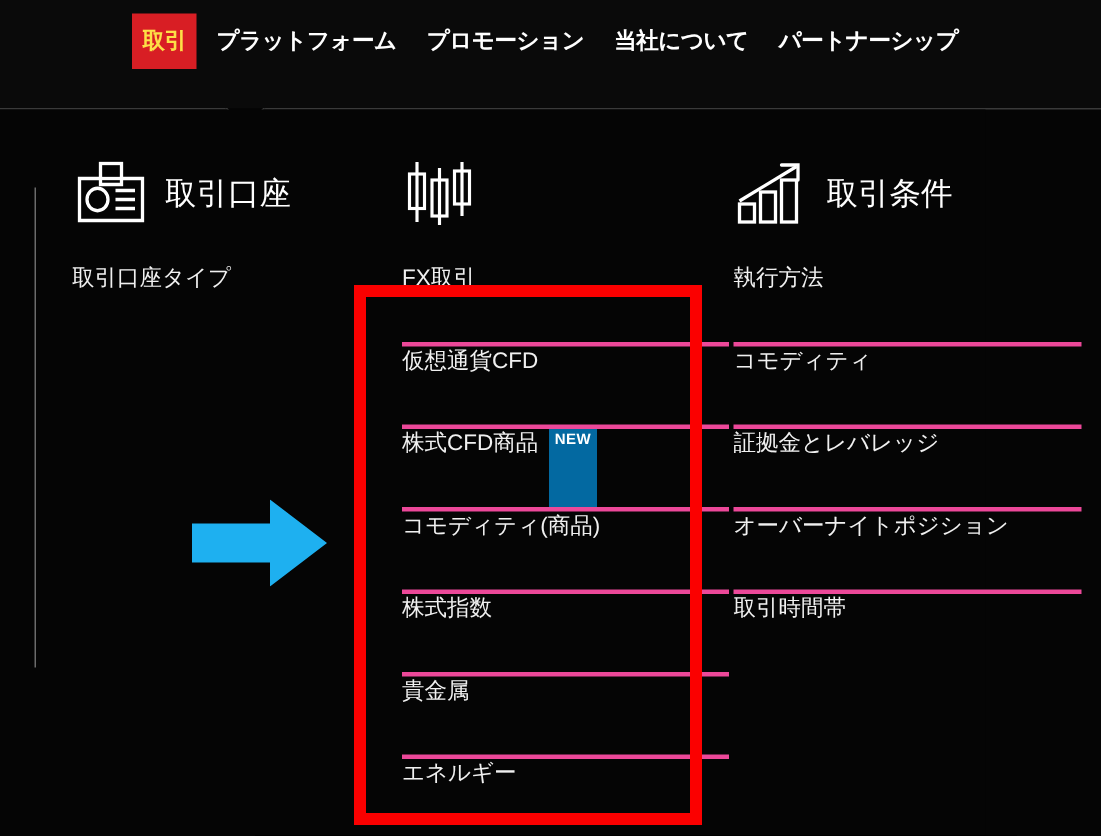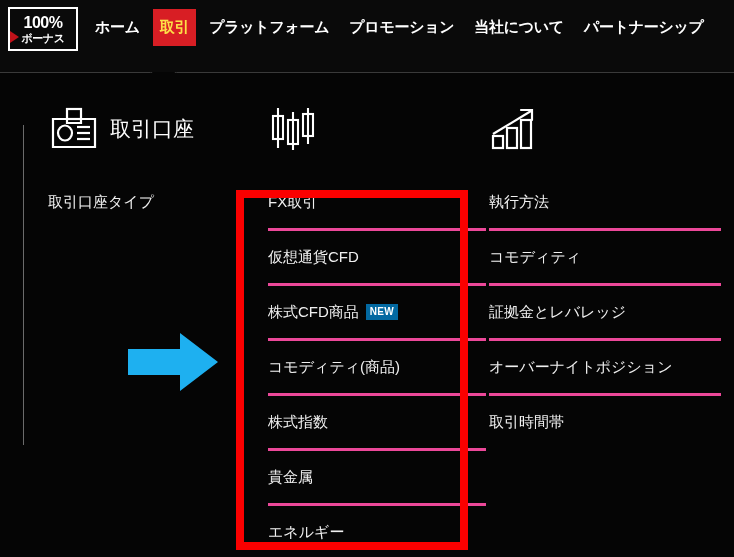--- a/index.html
+++ b/index.html
@@ -167,21 +167,20 @@
   .items {
     position: absolute;
     top: 103px;
     left: 0;
     width: 100%;
   }
   .item {
     position: relative;
     height: 52px;
     display: flex;
-    align-items: center;
     color: #f0f0f0;
     font-size: 15px;
     white-space: nowrap;
     cursor: pointer;
   }
   .item + .item { border-top: 3px solid #ec4899; }
   .item .label { display: inline-block; }
   .badge-new {
     display: inline-block;
     background: #0369a1;
@@ -214,28 +213,22 @@
     height: 58px;
   }
 </style>
 </head>
 <body>
 
 <div id="page">
 
   <div class="header">
 
-    <div class="bonus-logo">
-      <div class="logo-tri"></div>
-      <span class="pct">100%</span>
-      <span class="bns">ボーナス</span>
-    </div>
 
     <div class="nav">
-      <div class="nav-item">ホーム</div>
       <div class="nav-item active">取引</div>
       <div class="nav-item">プラットフォーム</div>
       <div class="nav-item">プロモーション</div>
       <div class="nav-item">当社について</div>
       <div class="nav-item">パートナーシップ</div>
     </div>
   </div>
 
   <div class="head-rule"></div>
   <div class="notch"></div>
@@ -308,20 +301,21 @@
       <div class="col-head">
         <span class="icon">
           <svg width="50" height="46" viewBox="0 0 50 46" fill="none" stroke="#ffffff" stroke-width="2.2">
             <rect x="3" y="30" width="10" height="12"></rect>
             <rect x="17" y="22" width="10" height="20"></rect>
             <rect x="31" y="14" width="10" height="28"></rect>
             <path d="M3 28 L41 5"></path>
             <path d="M31 4 L42 4 L42 14" stroke-linecap="round"></path>
           </svg>
         </span>
+        <span class="title">取引条件</span>
       </div>
       <div class="items">
         <div class="item">
           <span class="label">執行方法</span>
         </div>
         <div class="item">
           <span class="label">コモディティ</span>
         </div>
         <div class="item">
           <span class="label">証拠金とレバレッジ</span>

